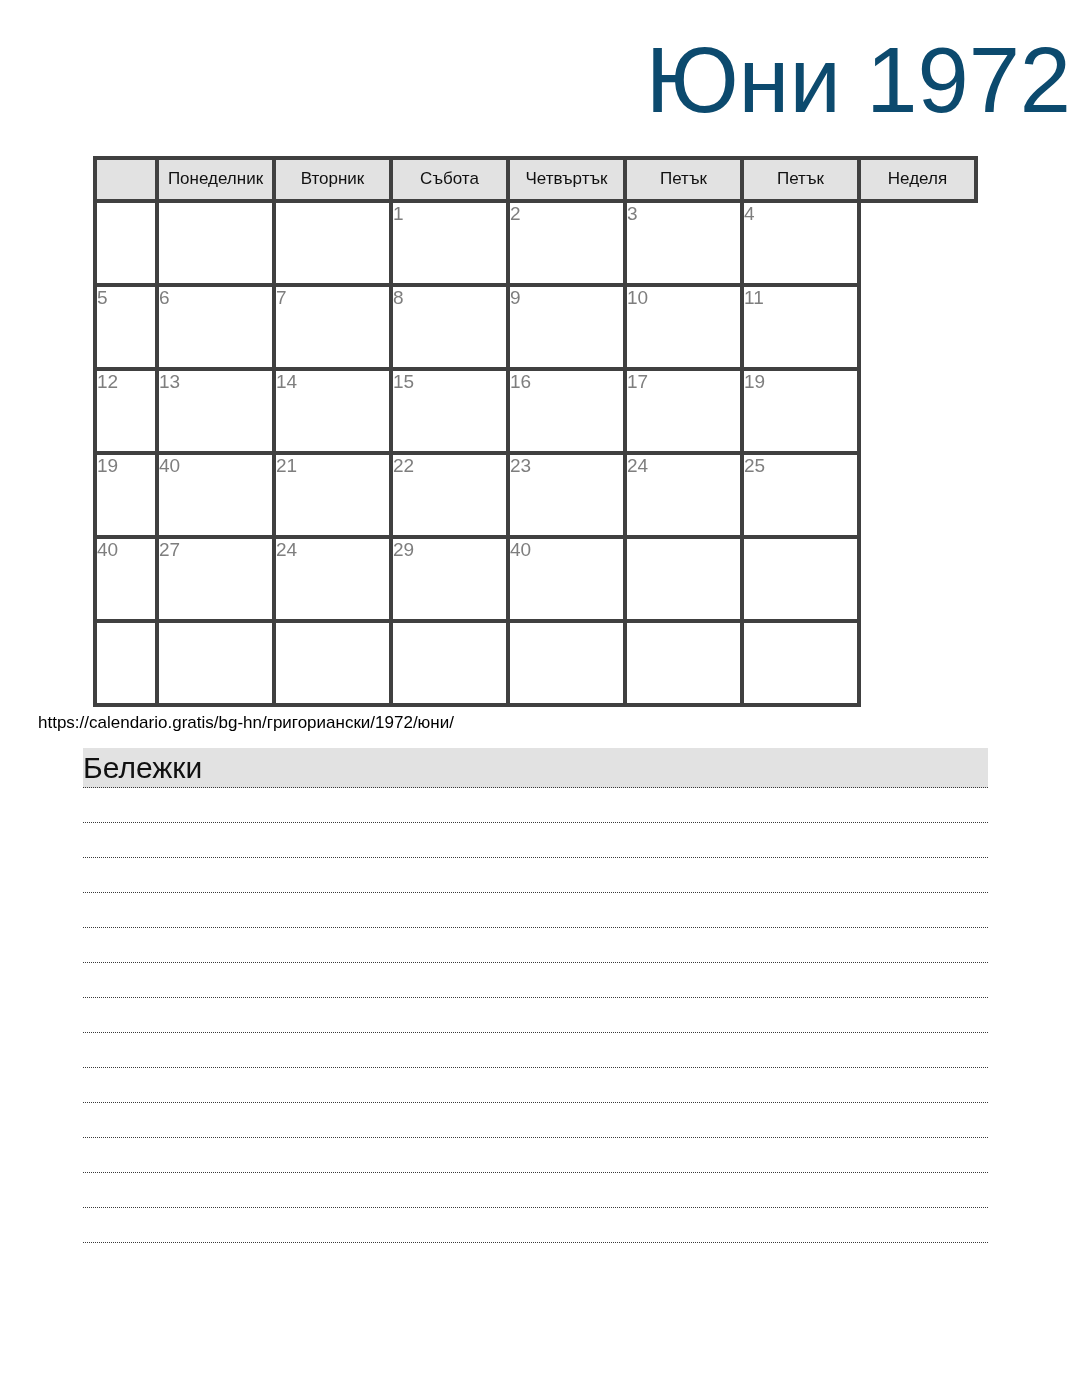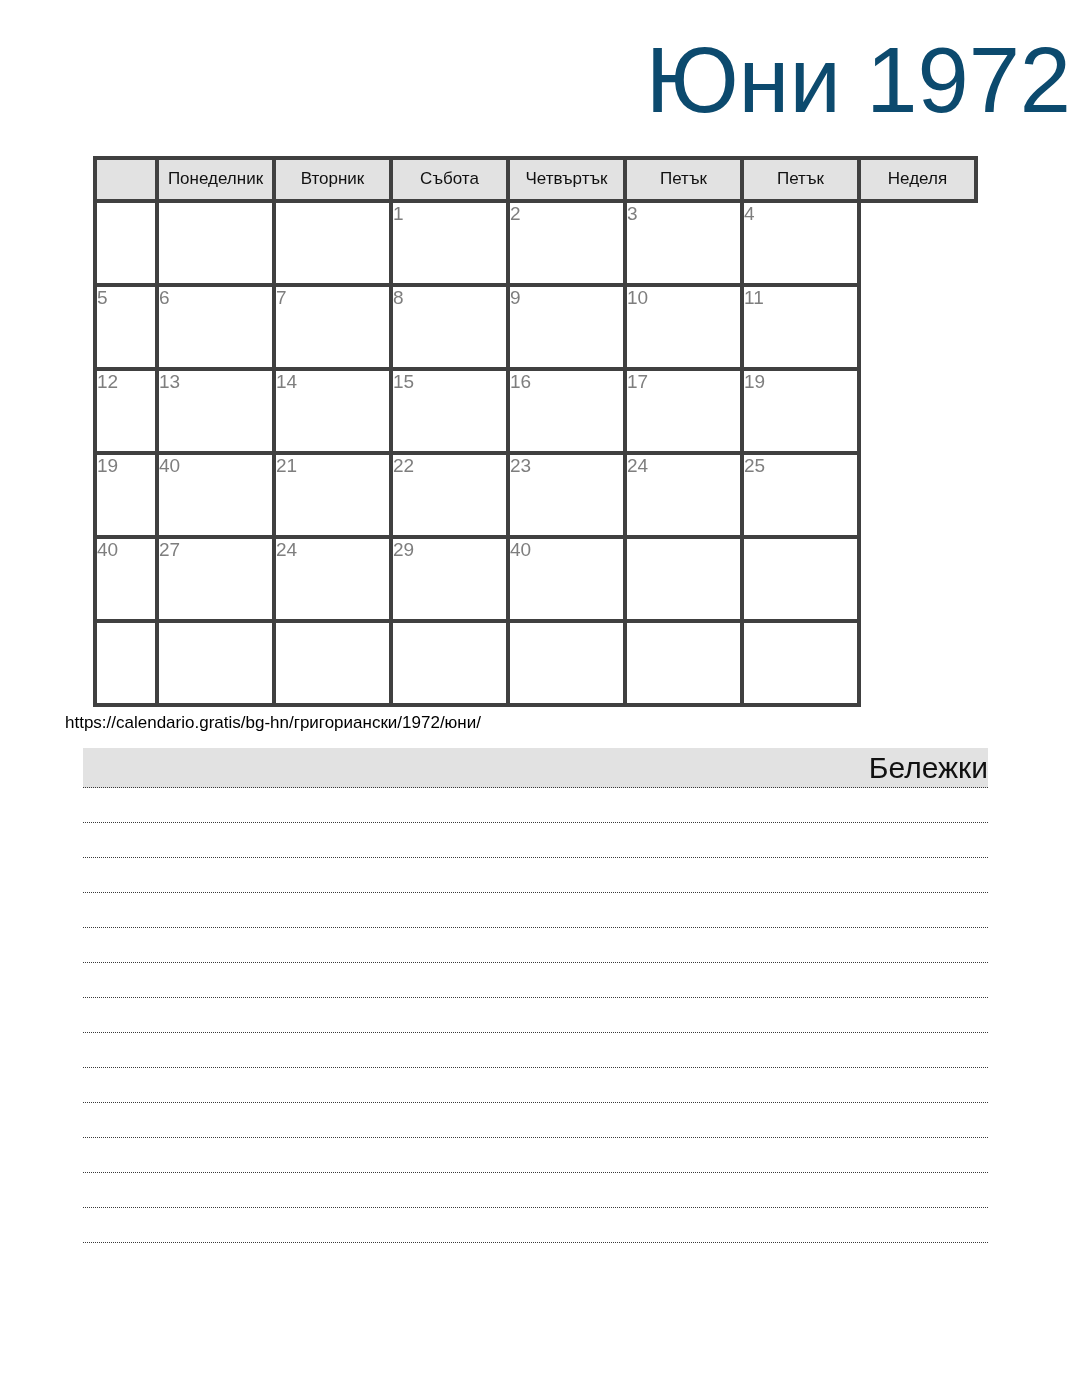--- a/index.html
+++ b/index.html
@@ -46,33 +46,33 @@
   td.day-cell {
     height: 84px;
     vertical-align: top;
     text-align: left;
     padding: 1px 0 0 5px;
     font-size: 19px;
     color: #7e7e7e;
     background: #fff;
   }
   .source-url {
-    margin: 6px 0 0 65px;
+    margin: 6px 0 0 38px;
     font-size: 17px;
     color: #000;
   }
   .notes {
     margin: 15px 0 0 83px;
     width: 905px;
   }
   .notes-header {
     background: #e2e2e2;
     height: 40px;
     line-height: 40px;
-    text-align: right;
+    text-align: left;
     font-size: 30px;
     font-weight: 400;
     color: #111;
     border-bottom: 1px dotted #3a3a3a;
   }
   .note-line {
     height: 35px;
     border-bottom: 1px dotted #3a3a3a;
   }
 </style>

